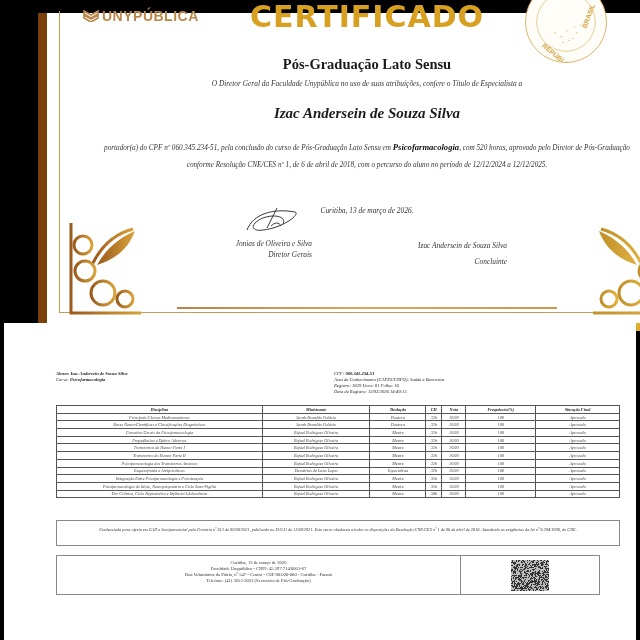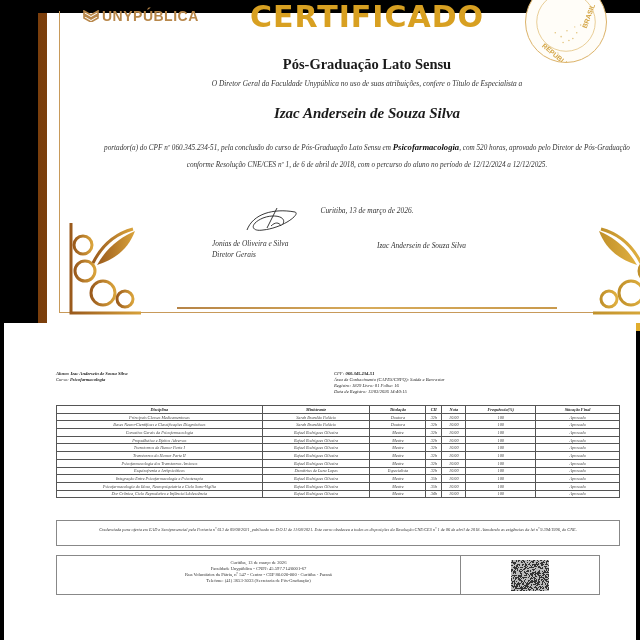--- a/index.html
+++ b/index.html
@@ -58,21 +58,21 @@
   }
   .cert-body b { font-size: 8.6px; color: #111; }
   .cert-date {
     position: absolute; left: 0; width: 640px; top: 193px; text-align: center;
     font-style: italic; font-size: 7.4px; color: #333;
   }
   .signature {
     position: absolute; left: 196px; top: 191px; width: 58px; height: 32px;
   }
   .sig-block {
-    position: absolute; text-align: left; font-style: italic; font-size: 7.4px; color: #333; line-height: 11px;
+    position: absolute; text-align: right; font-style: italic; font-size: 7.4px; color: #333; line-height: 11px;
   }
   .sig-director { left: 165px; width: 100px; top: 225px; }
   .sig-graduate { left: 330px; width: 130px; top: 225px; line-height: 16px; }
   .corner { position: absolute; width: 78px; height: 100px; top: 210px; }
   .corner-left { left: 16px; }
   .corner-right { left: 546px; transform: scaleX(-1); }
   .bottom-rule {
     position: absolute; left: 130px; width: 380px; top: 294px; height: 1.5px;
     background: linear-gradient(90deg, #b68447, #d7ab5a, #c99a4d);
   }
@@ -161,20 +161,21 @@
     <svg class="signature" viewBox="0 0 58 32">
       <path d="M4 26 C10 10, 30 4, 52 8 C58 10, 40 24, 20 26 C8 28, 6 20, 20 14 C30 10, 44 12, 40 20 M24 24 L34 4 M28 22 C32 18, 36 18, 38 22" fill="none" stroke="#222" stroke-width="0.9"></path>
     </svg>
 
     <div class="sig-block sig-director">
       <div>Jonias de Oliveira e Silva</div>
       <div>Diretor Gerais</div>
     </div>
     <div class="sig-block sig-graduate">
       <div>Izac Andersein de Souza Silva</div>
+      <div>Concluinte</div>
     </div>
 
     <svg class="corner corner-left" viewBox="0 0 78 100">
       <defs>
           <linearGradient id="og1" x1="0" x2="1">
             <stop offset="0" stop-color="#9a5a1c"></stop>
             <stop offset="1" stop-color="#d9a33b"></stop>
           </linearGradient>
         </defs>
       <g fill="none" stroke="url(#og1)" stroke-width="3">

